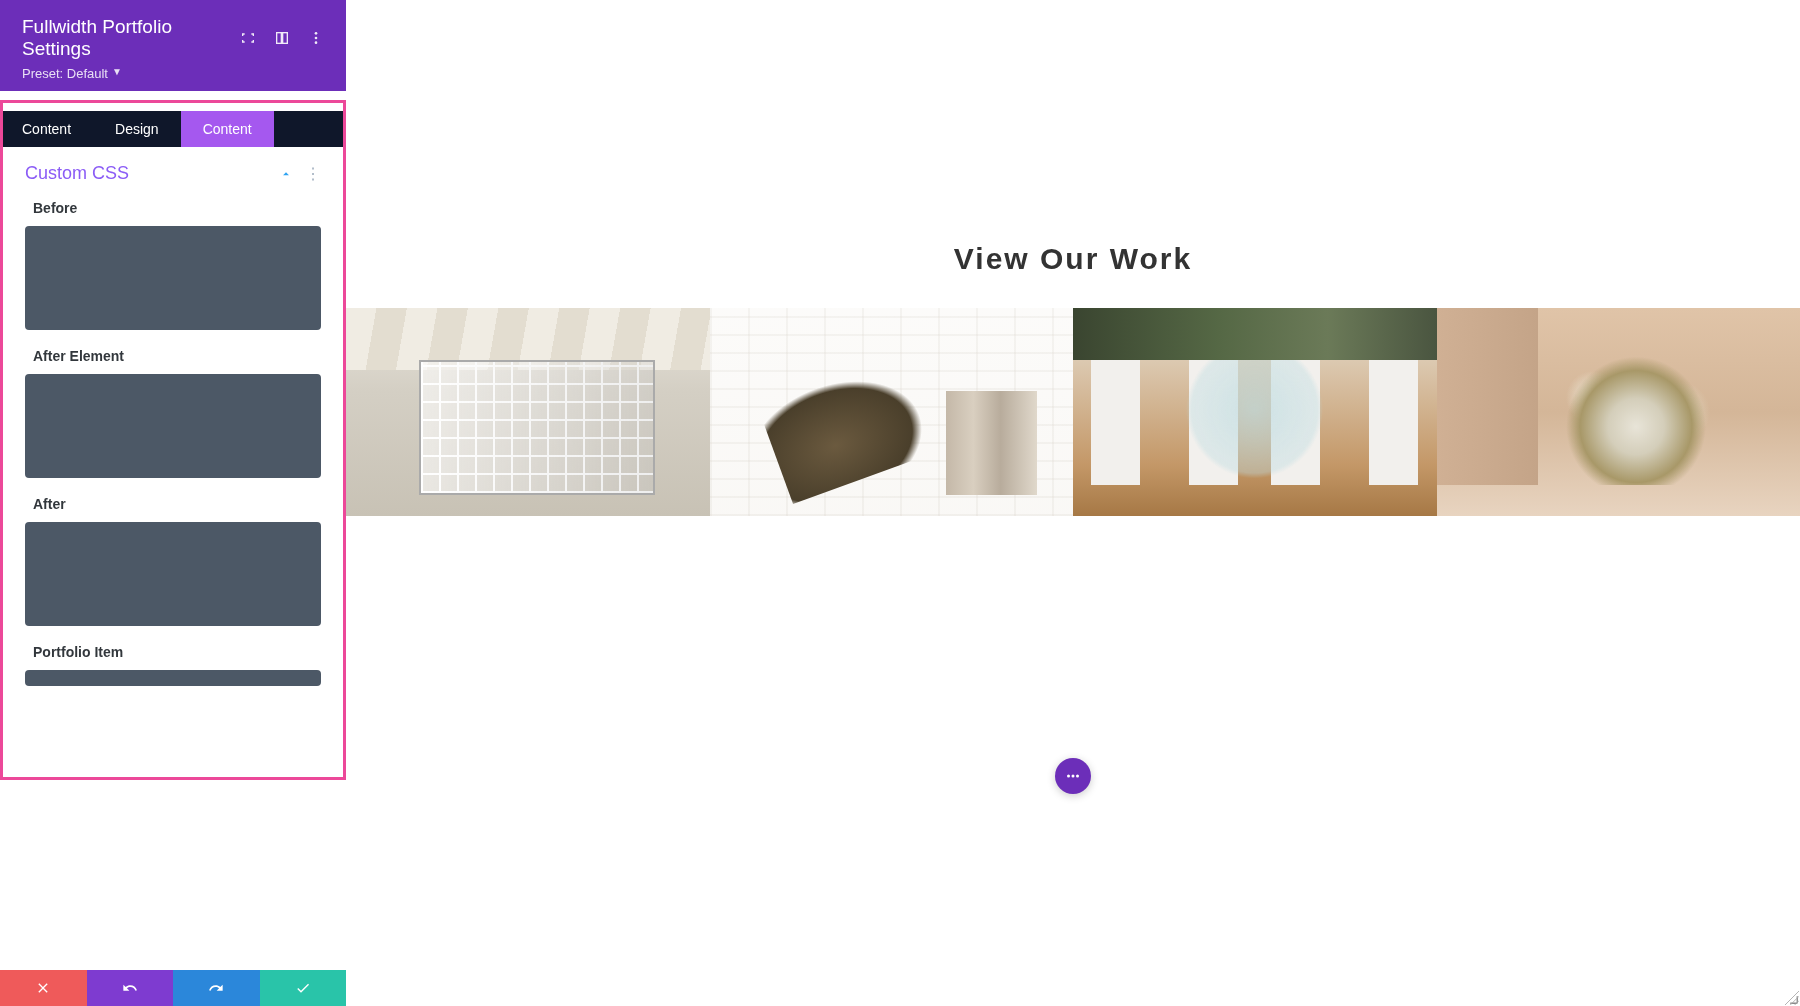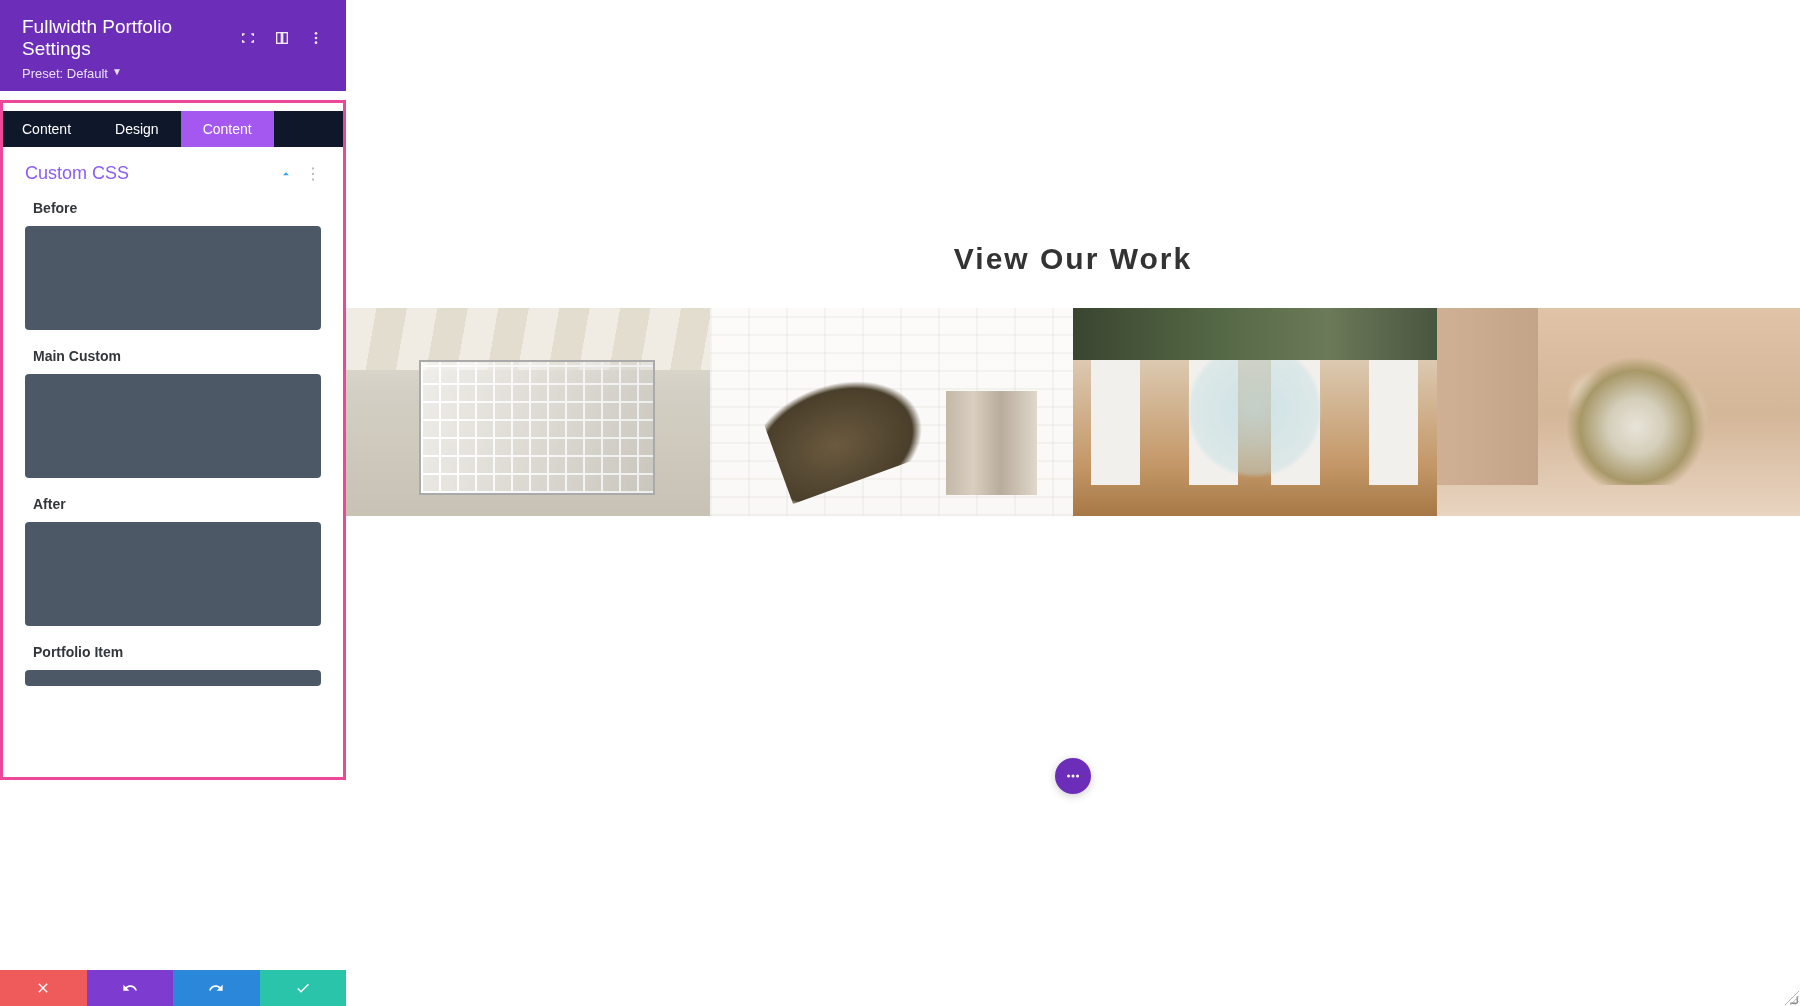--- a/index.html
+++ b/index.html
@@ -359,21 +359,21 @@
         <span class="dots-v">⋮</span>
       </div>
     </div>
 
     <div class="field">
       <div class="field-label">Before</div>
       <textarea class="css-box" style=""></textarea>
     </div>
 
     <div class="field">
-      <div class="field-label">Main Custom</div>
+      <div class="field-label">After Element</div>
       <textarea class="css-box" style=""></textarea>
     </div>
 
     <div class="field">
       <div class="field-label">After</div>
       <textarea class="css-box" style=""></textarea>
     </div>
 
 
     <div class="field">

